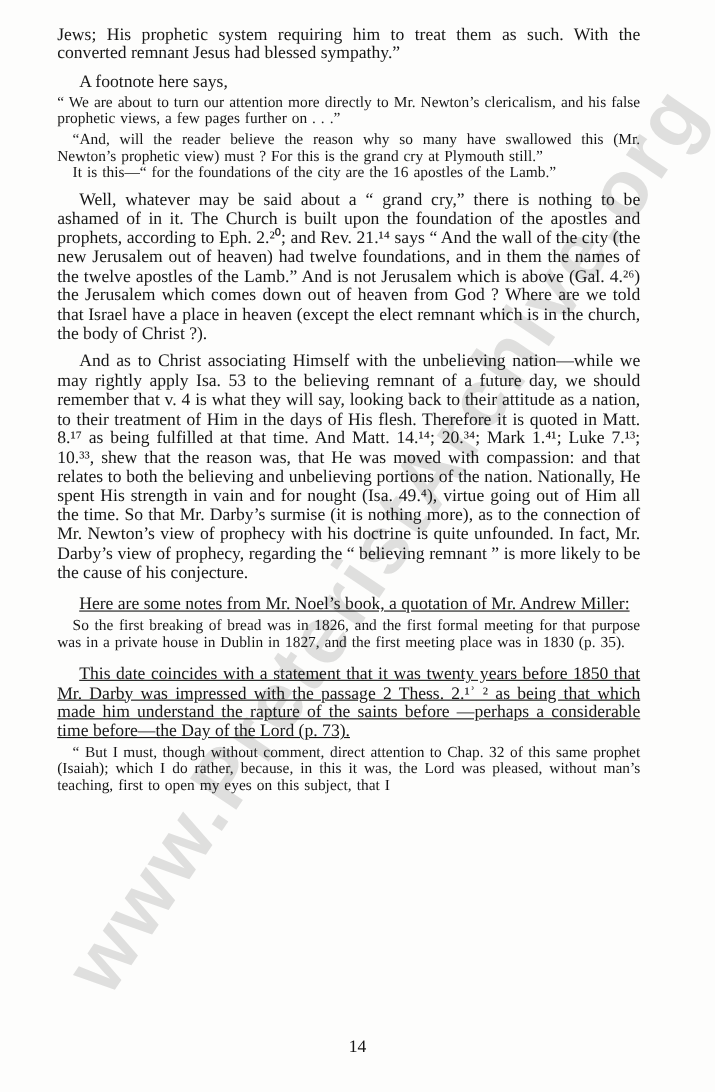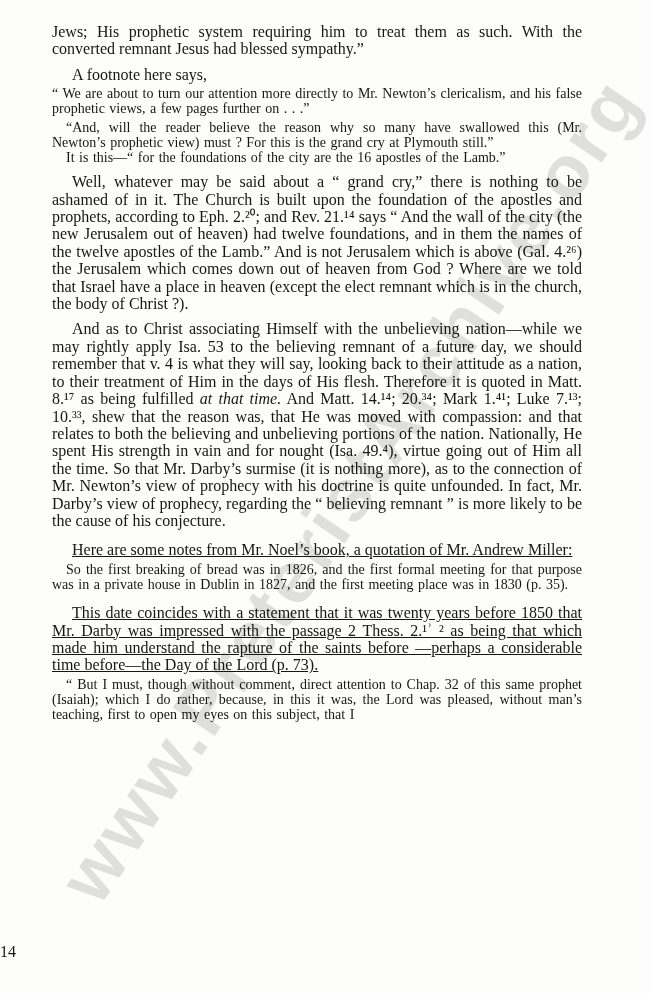--- a/index.html
+++ b/index.html
@@ -52,28 +52,28 @@
     font-size: 14px;
     line-height: 15.2px;
     margin-top: 3px;
     word-spacing: 1px;
   }
   p.indent.body { text-indent: 20px; }
   p.indent.small { text-indent: 14px; }
   p.first { margin-top: 0; }
   p.tight { margin-top: 0; }
   p.gap-lg { margin-top: 12px; text-decoration: underline; }
-  .it { font-style: italic; }
+  .it { }
   .page-number {
     position: absolute;
     z-index: 1;
     left: 0;
     top: 943px;
     width: 650px;
-    text-align: left;
+    text-align: center;
     font-size: 16px;
   }
 </style>
 </head>
 <body>
 
 <div class="page">
   <div class="watermark">www.PreteristArchive.org</div>
 
   <div class="text-block">

